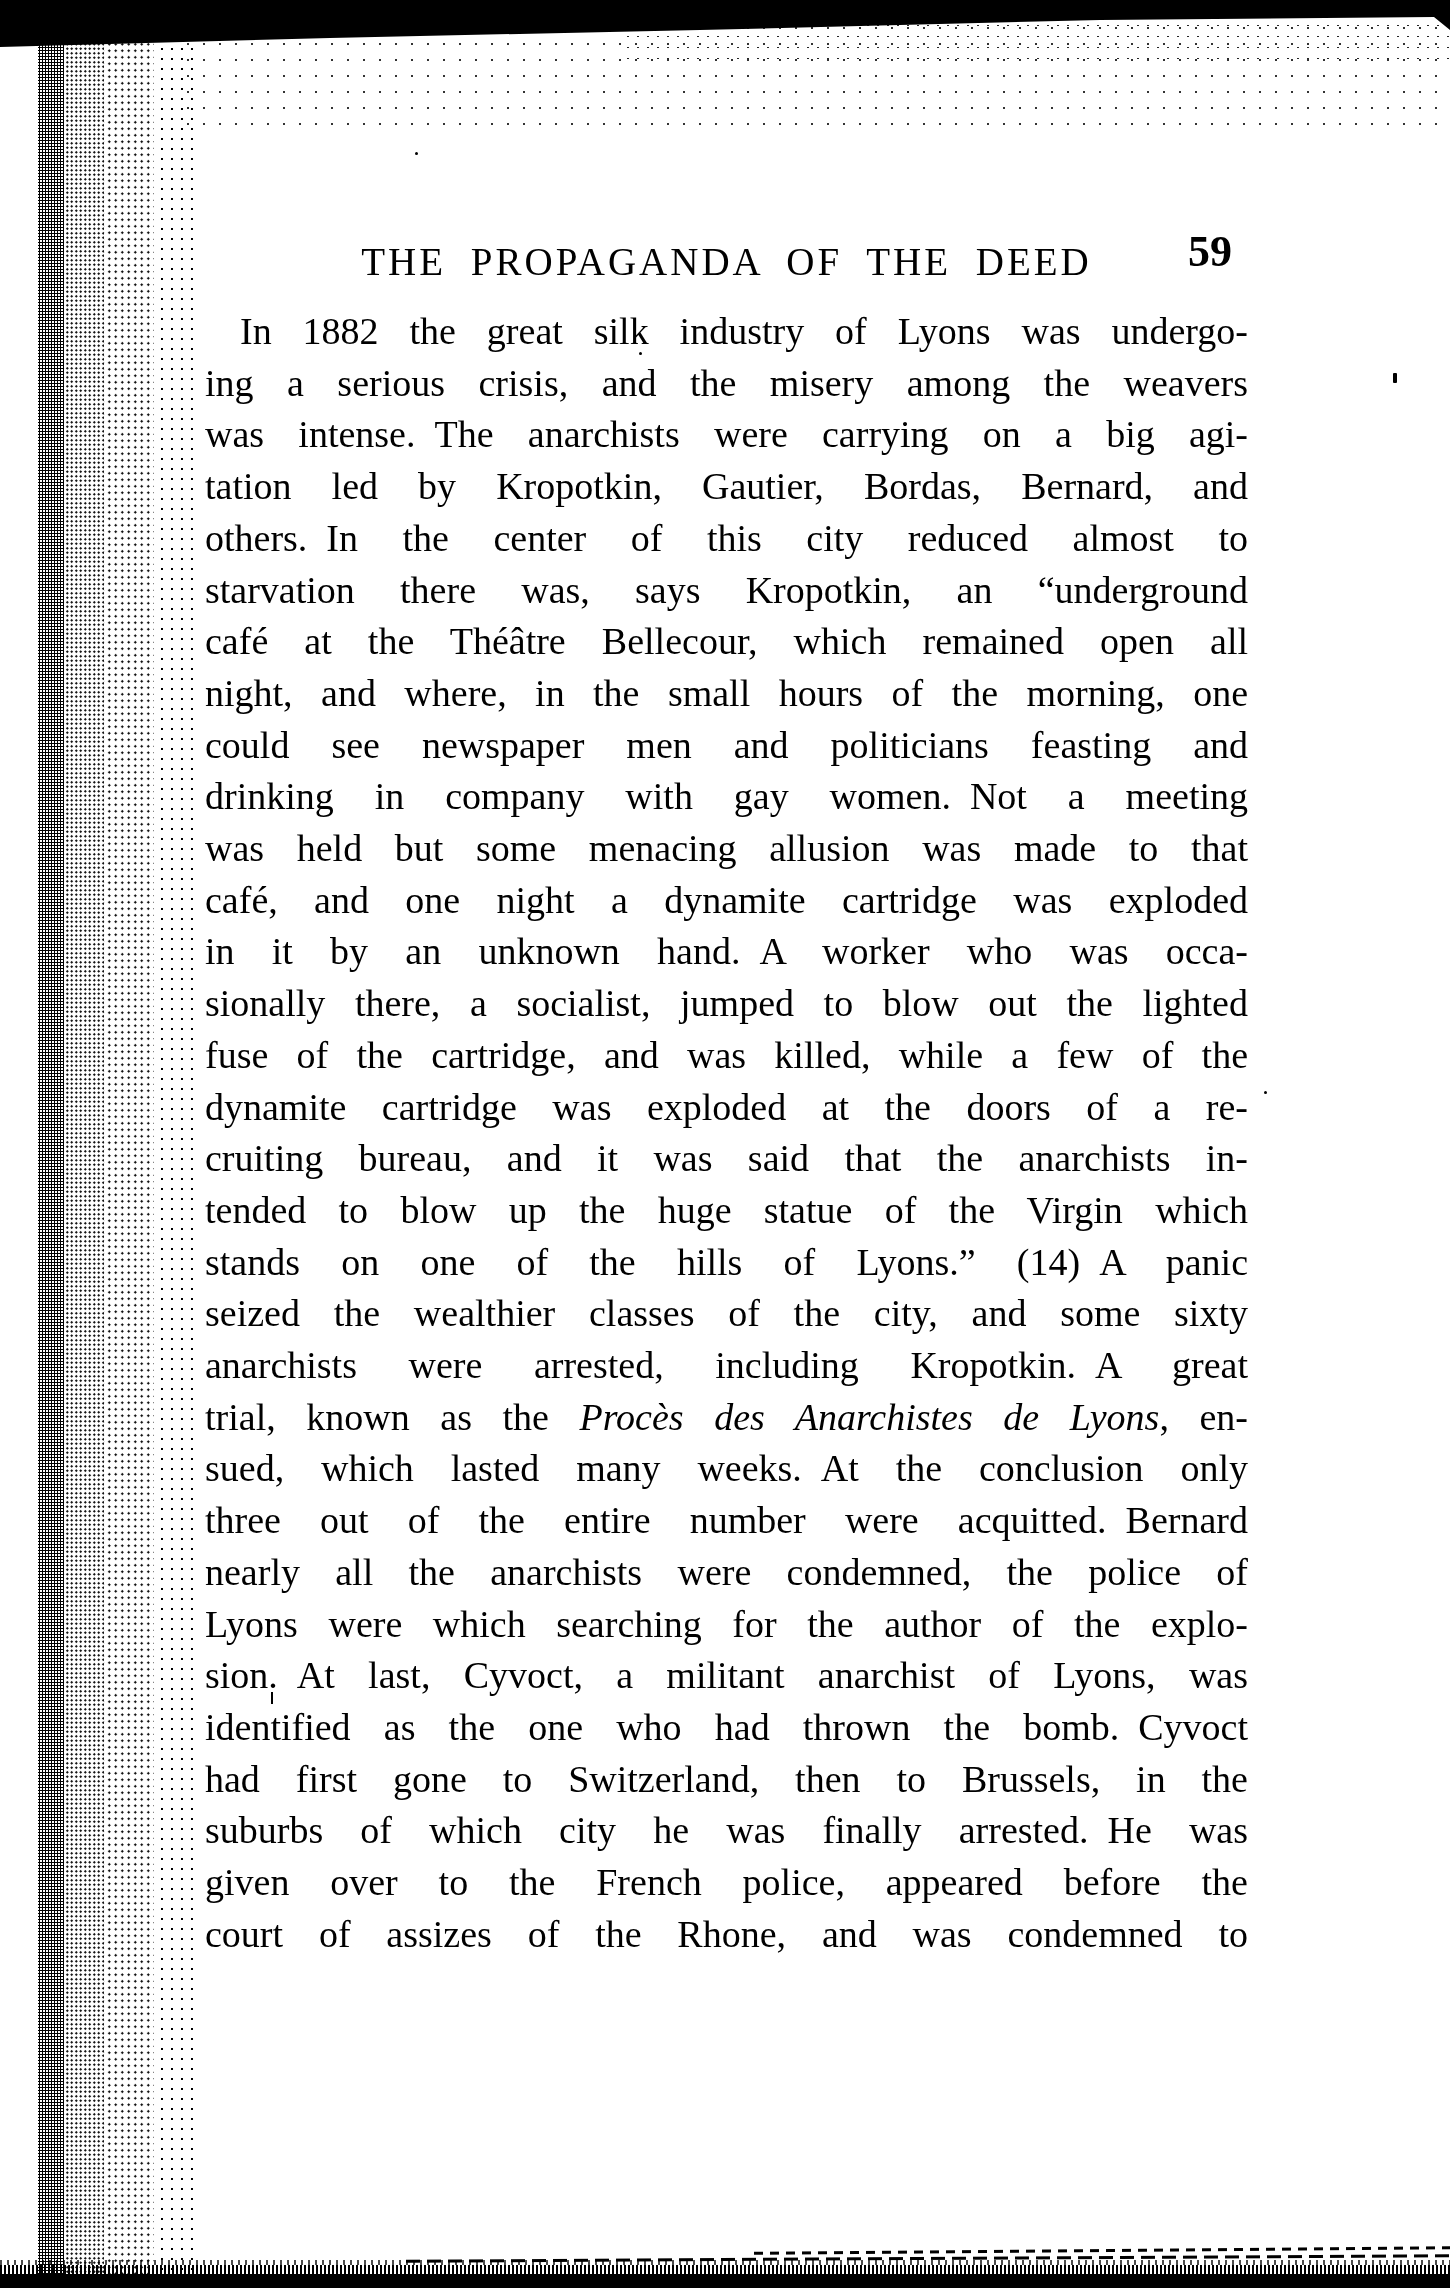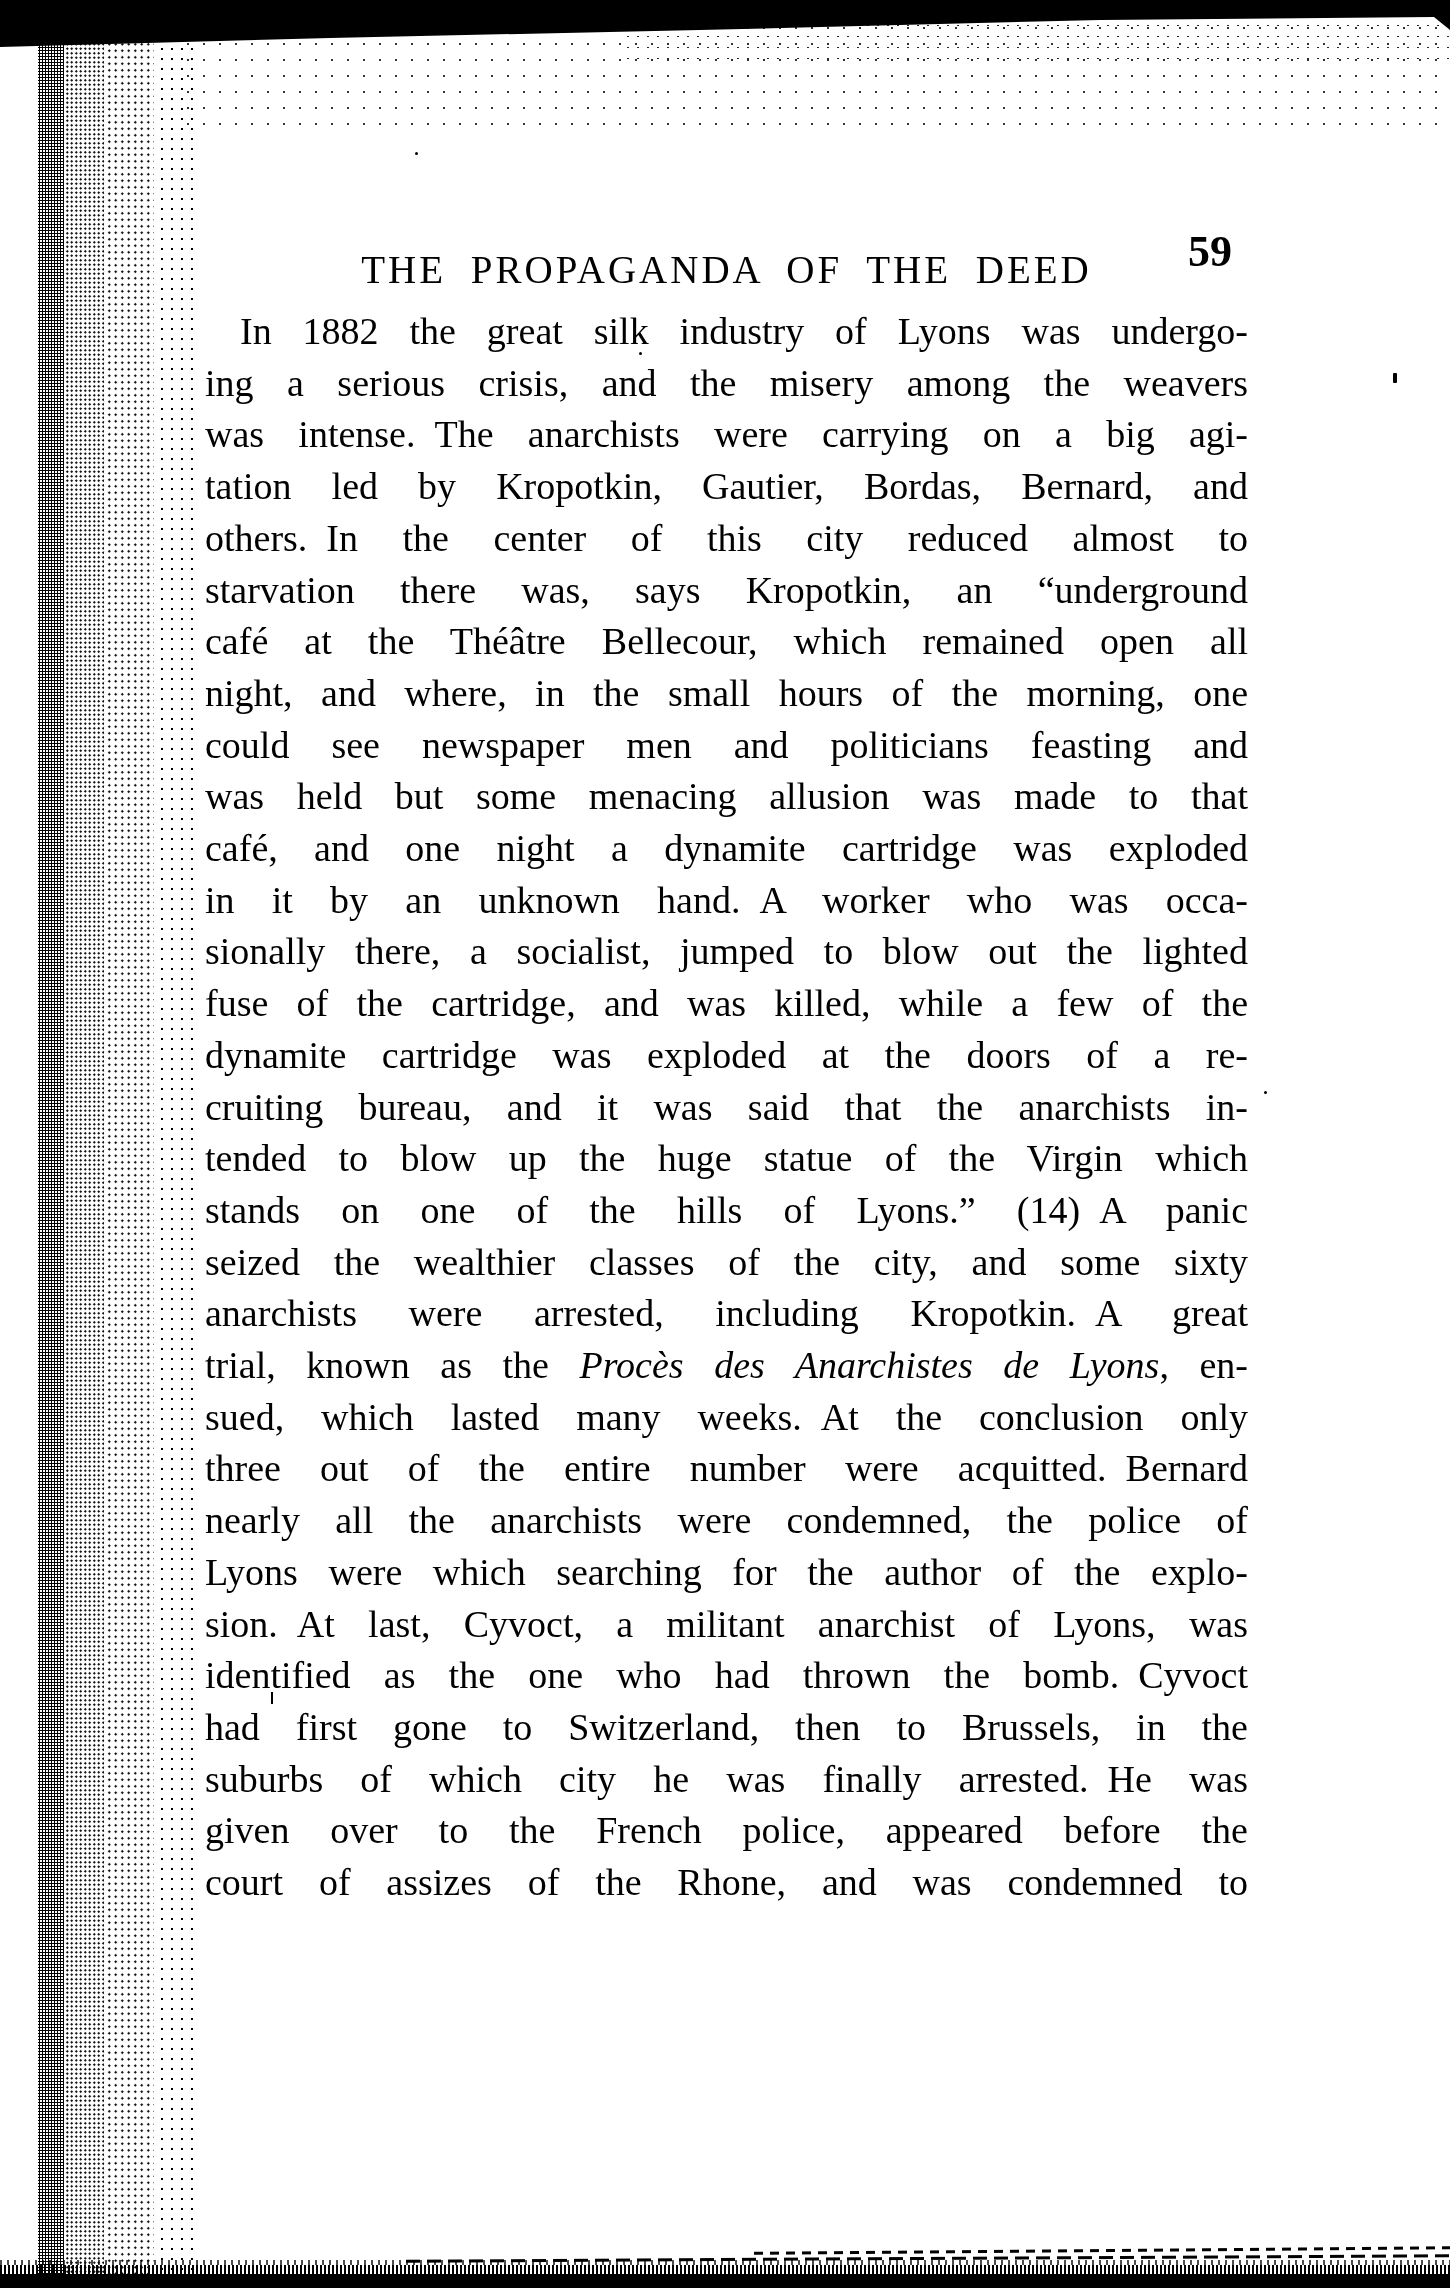--- a/index.html
+++ b/index.html
@@ -81,21 +81,21 @@
   .speck.s3 { left: 639px; top: 352px; width: 3px; height: 3px; border-radius: 50%; }
   .speck.s4 { left: 271px; top: 1692px; width: 2px; height: 12px; }
   .speck.s5 { left: 1264px; top: 1091px; width: 3px; height: 3px; border-radius: 50%; }
 
   
   .running-head {
     position: absolute;
     left: 205px; width: 1043px; top: 230px; height: 52px;
   }
   .head-title {
-    position: absolute; left: 0; right: 0; top: 20px;
+    position: absolute; left: 0; right: 0; top: 12px;
     text-align: center;
     font-size: 39px;
     line-height: 40px;
     letter-spacing: 3px;
     word-spacing: 12px;
   }
   .page-num {
     position: absolute; right: 16px; top: 0;
     font-size: 44px;
     line-height: 44px;
@@ -145,20 +145,21 @@
   <main class="body-text">
       <div class="text-line indent"><span>In 1882 the great silk industry of Lyons was undergo-</span></div>
       <div class="text-line"><span>ing a serious crisis, and the misery among the weavers</span></div>
       <div class="text-line"><span>was intense. The anarchists were carrying on a big agi-</span></div>
       <div class="text-line"><span>tation led by Kropotkin, Gautier, Bordas, Bernard, and</span></div>
       <div class="text-line"><span>others. In the center of this city reduced almost to</span></div>
       <div class="text-line"><span>starvation there was, says Kropotkin, an “underground</span></div>
       <div class="text-line"><span>café at the Théâtre Bellecour, which remained open all</span></div>
       <div class="text-line"><span>night, and where, in the small hours of the morning, one</span></div>
       <div class="text-line"><span>could see newspaper men and politicians feasting and</span></div>
+      <div class="text-line"><span>drinking in company with gay women. Not a meeting</span></div>
       <div class="text-line"><span>was held but some menacing allusion was made to that</span></div>
       <div class="text-line"><span>café, and one night a dynamite cartridge was exploded</span></div>
       <div class="text-line"><span>in it by an unknown hand. A worker who was occa-</span></div>
       <div class="text-line"><span>sionally there, a socialist, jumped to blow out the lighted</span></div>
       <div class="text-line"><span>fuse of the cartridge, and was killed, while a few of the</span></div>
       <div class="text-line"><span>dynamite cartridge was exploded at the doors of a re-</span></div>
       <div class="text-line"><span>cruiting bureau, and it was said that the anarchists in-</span></div>
       <div class="text-line"><span>tended to blow up the huge statue of the Virgin which</span></div>
       <div class="text-line"><span>stands on one of the hills of Lyons.” (14) A panic</span></div>
       <div class="text-line"><span>seized the wealthier classes of the city, and some sixty</span></div>

